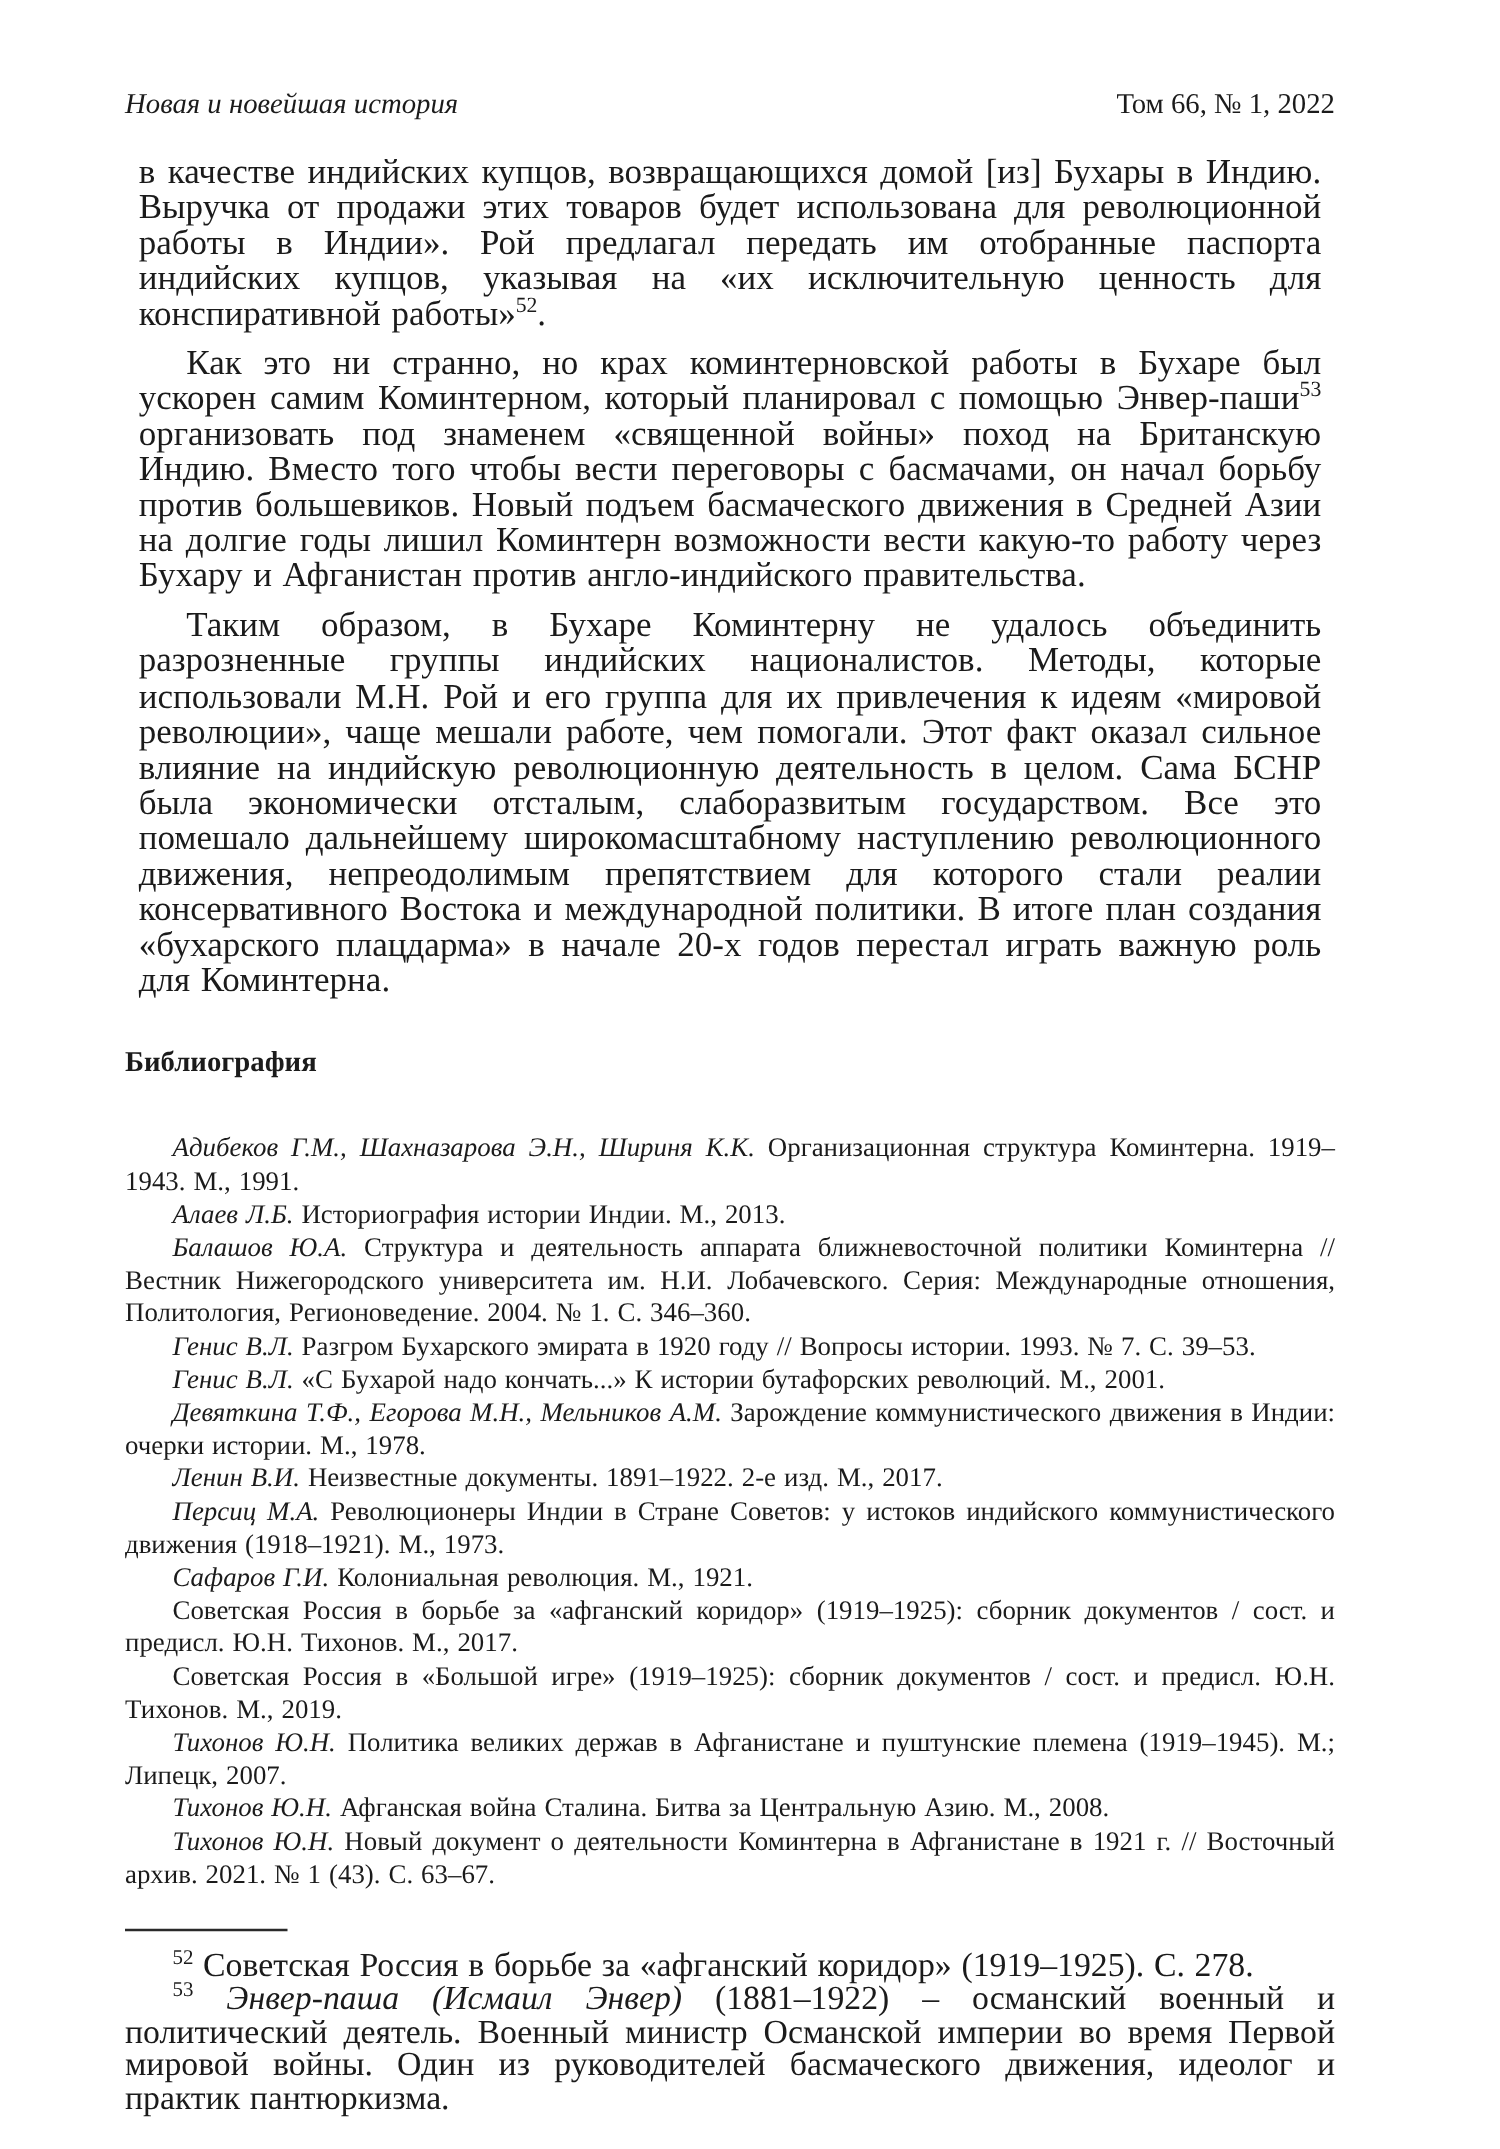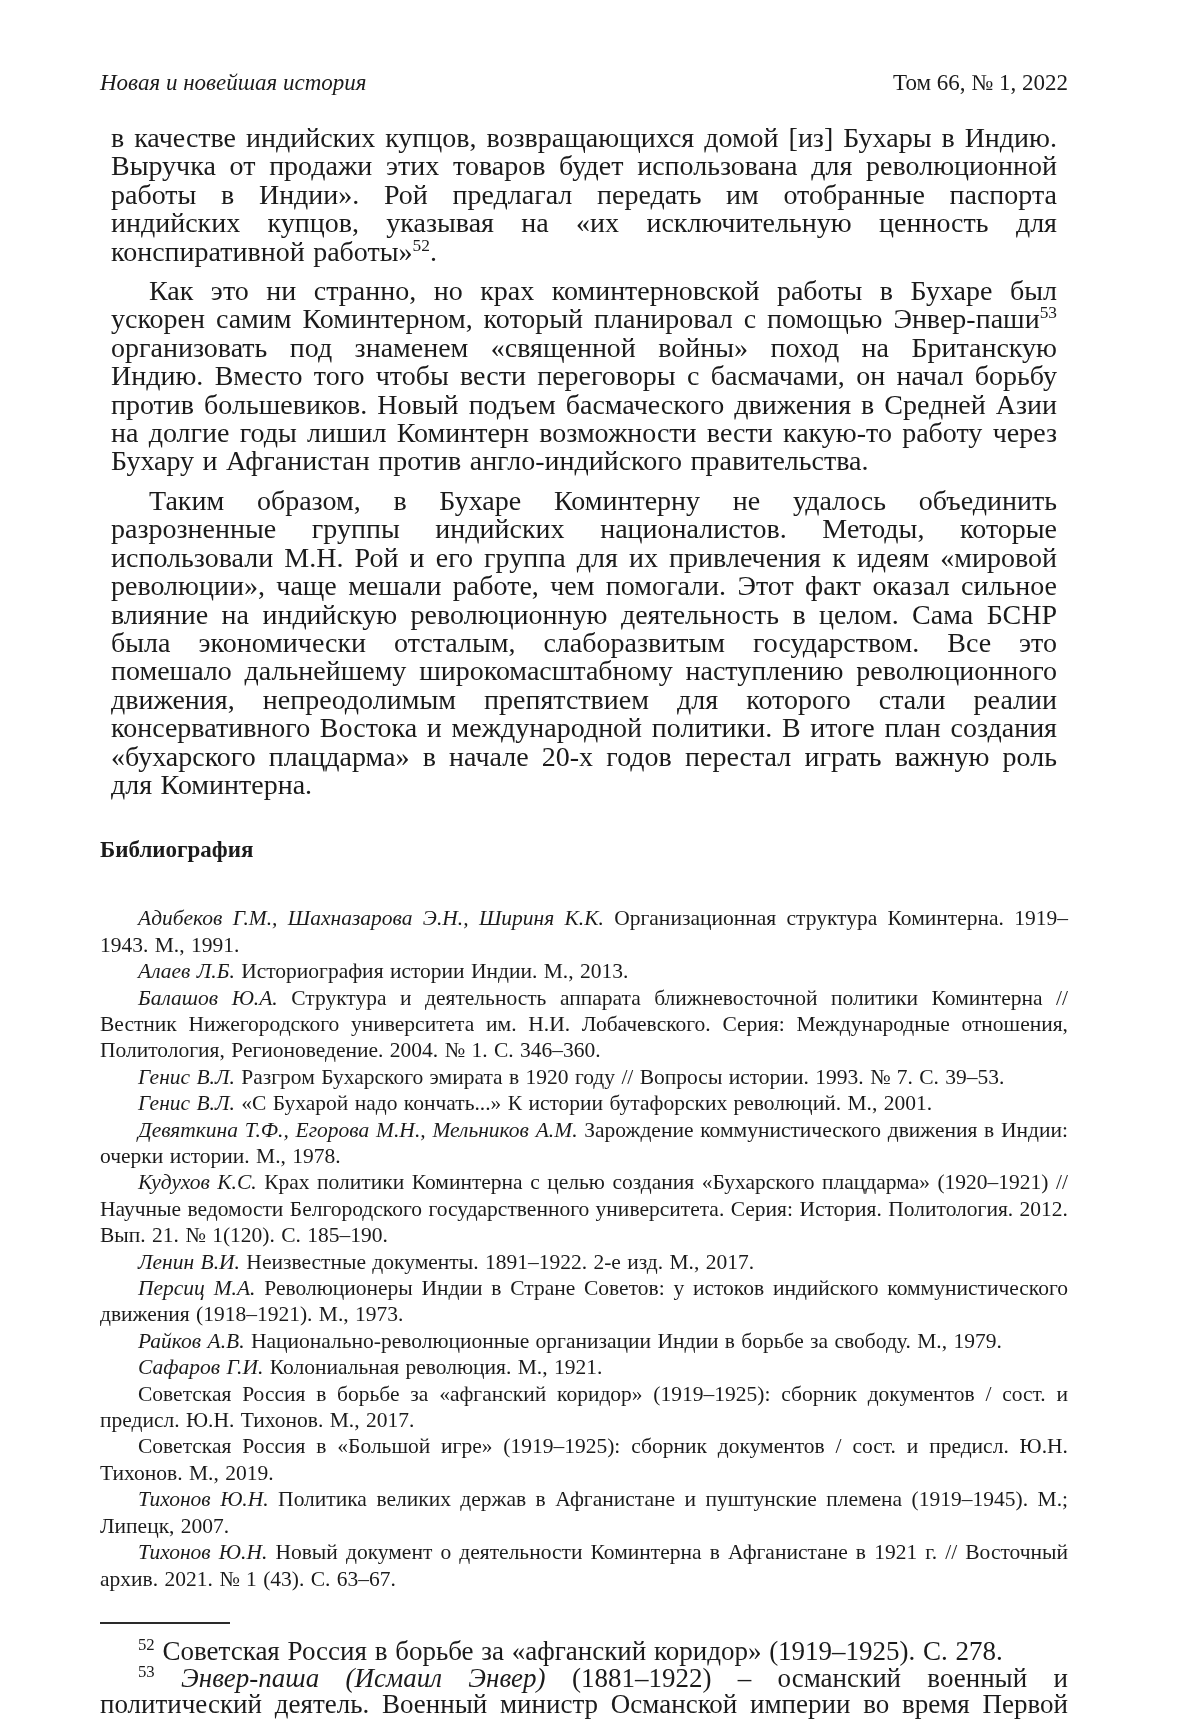--- a/index.html
+++ b/index.html
@@ -99,28 +99,27 @@
 
   <h2 class="bib-title">Библиография</h2>
 
   <div class="bib">
     <p><span class="it">Адибеков Г.М., Шахназарова Э.Н., Шириня К.К.</span><span> Организационная структура Коминтерна. 1919–1943. М., 1991.</span></p>
     <p><span class="it">Алаев Л.Б.</span><span> Историография истории Индии. М., 2013.</span></p>
     <p><span class="it">Балашов Ю.А.</span><span> Структура и деятельность аппарата ближневосточной политики Коминтерна // Вестник Нижегородского университета им. Н.И. Лобачевского. Серия: Международные отношения, Политология, Регионоведение. 2004. № 1. С. 346–360.</span></p>
     <p><span class="it">Генис В.Л.</span><span> Разгром Бухарского эмирата в 1920 году // Вопросы истории. 1993. № 7. С. 39–53.</span></p>
     <p><span class="it">Генис В.Л.</span><span> «С Бухарой надо кончать...» К истории бутафорских революций. М., 2001.</span></p>
     <p><span class="it">Девяткина Т.Ф., Егорова М.Н., Мельников А.М.</span><span> Зарождение коммунистического движения в Индии: очерки истории. М., 1978.</span></p>
-    <p><span class="it">Кудухов К.С.</span><span> Крах политики Коминтерна с целью создания «Бухарского плацдарма» (1920–1921) // Научные ведомости Белгородского государственного университета. Серия: История. Политология. 2012. Вып. 21. № 1(120). С. 185–190.</span></p>
     <p><span class="it">Ленин В.И.</span><span> Неизвестные документы. 1891–1922. 2-е изд. М., 2017.</span></p>
     <p><span class="it">Персиц М.А.</span><span> Революционеры Индии в Стране Советов: у истоков индийского коммунистического движения (1918–1921). М., 1973.</span></p>
-    <p><span class="it">Райков А.В.</span><span> Национально-революционные организации Индии в борьбе за свободу. М., 1979.</span></p>
     <p><span class="it">Сафаров Г.И.</span><span> Колониальная революция. М., 1921.</span></p>
     <p><span class="it"></span><span>Советская Россия в борьбе за «афганский коридор» (1919–1925): сборник документов / сост. и предисл. Ю.Н. Тихонов. М., 2017.</span></p>
     <p><span class="it"></span><span>Советская Россия в «Большой игре» (1919–1925): сборник документов / сост. и предисл. Ю.Н. Тихонов. М., 2019.</span></p>
     <p><span class="it">Тихонов Ю.Н.</span><span> Политика великих держав в Афганистане и пуштунские племена (1919–1945). М.; Липецк, 2007.</span></p>
+    <p><span class="it">Тихонов Ю.Н.</span><span> Афганская война Сталина. Битва за Центральную Азию. М., 2008.</span></p>
     <p><span class="it">Тихонов Ю.Н.</span><span> Новый документ о деятельности Коминтерна в Афганистане в 1921 г. // Восточный архив. 2021. № 1 (43). С. 63–67.</span></p>
   </div>
 
   <hr class="fnsep">
 
   <div class="fns">
     <p><sup class="fnref">52</sup><span> Советская Россия в борьбе за «афганский коридор» (1919–1925). С. 278.</span></p>
     <p><sup class="fnref">53</sup><span class="it"> Энвер-паша (Исмаил Энвер)</span><span> (1881–1922) – османский военный и политический деятель. Военный министр Османской империи во время Первой мировой войны. Один из руководителей басмаческого движения, идеолог и практик пантюркизма.</span></p>
   </div>
 

